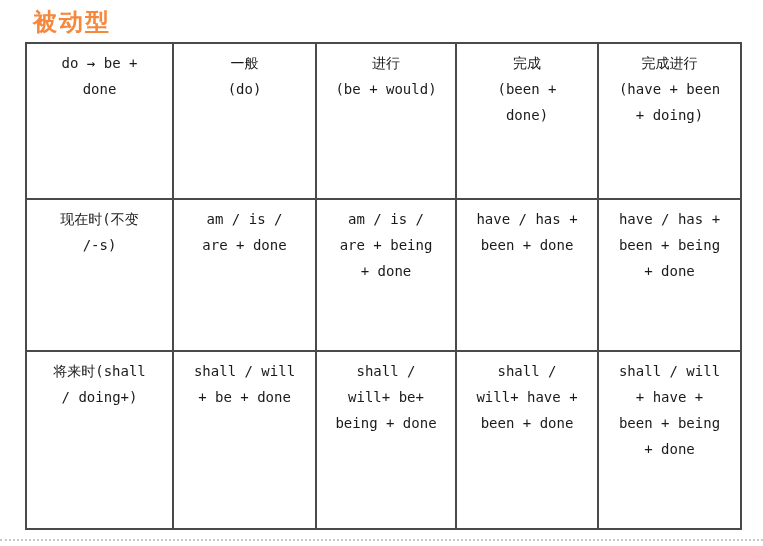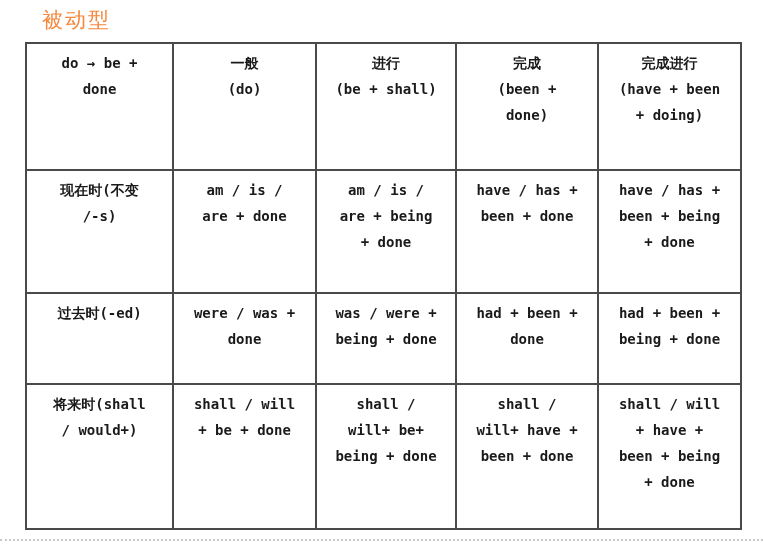--- a/index.html
+++ b/index.html
@@ -10,45 +10,45 @@
   .page {
     position: relative;
     width: 763px;
     height: 546px;
     background: #ffffff;
     overflow: hidden;
     font-family: "DejaVu Sans Mono", "Liberation Mono", monospace;
   }
   .page-title {
     position: absolute;
-    left: 42px;
+    left: 33px;
     top: 6px;
-    font-size: 21px;
-    font-weight: normal;
+    font-size: 24px;
+    font-weight: bold;
     color: var(--title, #F6873B);
     letter-spacing: 2px;
   }
   table.grammar {
     position: absolute;
     left: 25px;
     top: 42px;
     width: 715px;
     height: 488px;
     border-collapse: collapse;
     table-layout: fixed;
     border: 2px solid #3a3a3a;
   }
   table.grammar td, table.grammar th {
     border: 2px solid var(--border, #4a4a4a);
     vertical-align: top;
     text-align: center;
     padding: 6px 2px 0 2px;
     white-space: pre-line;
     font-size: 14px;
-    font-weight: bold;
+    font-weight: normal;
     line-height: 26px;
     color: var(--body, #1a1a1a);
   }
   th.corner-cell {
     color: var(--corner, #EE2222);
     font-size: 15px;
   }
   th.col-header {
     color: var(--header, #7B46C3);
     font-size: 15px;
@@ -81,21 +81,21 @@
       <col style="width:142px">
       <col style="width:143px">
     </colgroup>
     <tbody>
       <tr style="height:98px">
         <th class="corner-cell">do → be +
 done</th>
         <th class="col-header">一般
 (do)</th>
         <th class="col-header">进行
-(be + shall)</th>
+(be + would)</th>
         <th class="col-header">完成
 (been +
 done)</th>
         <th class="col-header">完成进行
 (have + been
 + doing)</th>
       </tr>
       <tr style="height:95px">
         <td class="row-label">现在时(不变
 /-s)</td>
@@ -103,34 +103,23 @@
 are + done</td>
         <td>am / is /
 are + being
 + done</td>
         <td>have / has +
 been + done</td>
         <td>have / has +
 been + being
 + done</td>
       </tr>
-      <tr style="height:70px">
-        <td class="row-label">过去时(-ed)</td>
-        <td>were / was +
-done</td>
-        <td>was / were +
-being + done</td>
-        <td>had + been +
-done</td>
-        <td>had + been +
-being + done</td>
-      </tr>
       <tr style="height:105px">
         <td class="row-label">将来时(shall
-/ would+)</td>
+/ doing+)</td>
         <td>shall / will
 + be + done</td>
         <td>shall /
 will+ be+
 being + done</td>
         <td>shall /
 will+ have +
 been + done</td>
         <td>shall / will
 + have +

